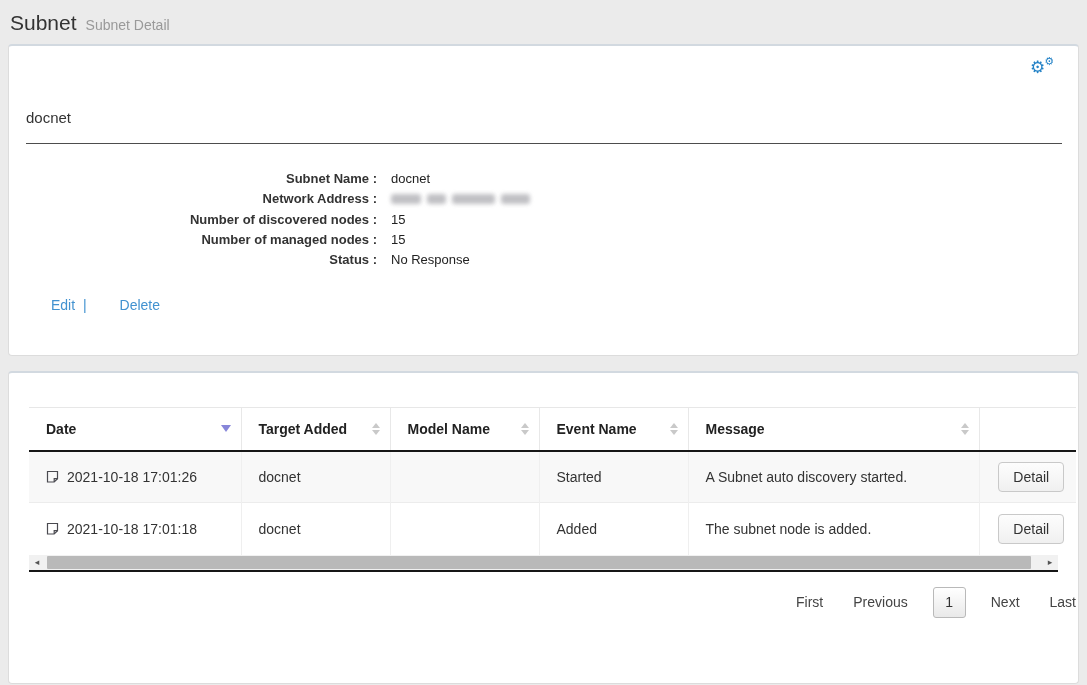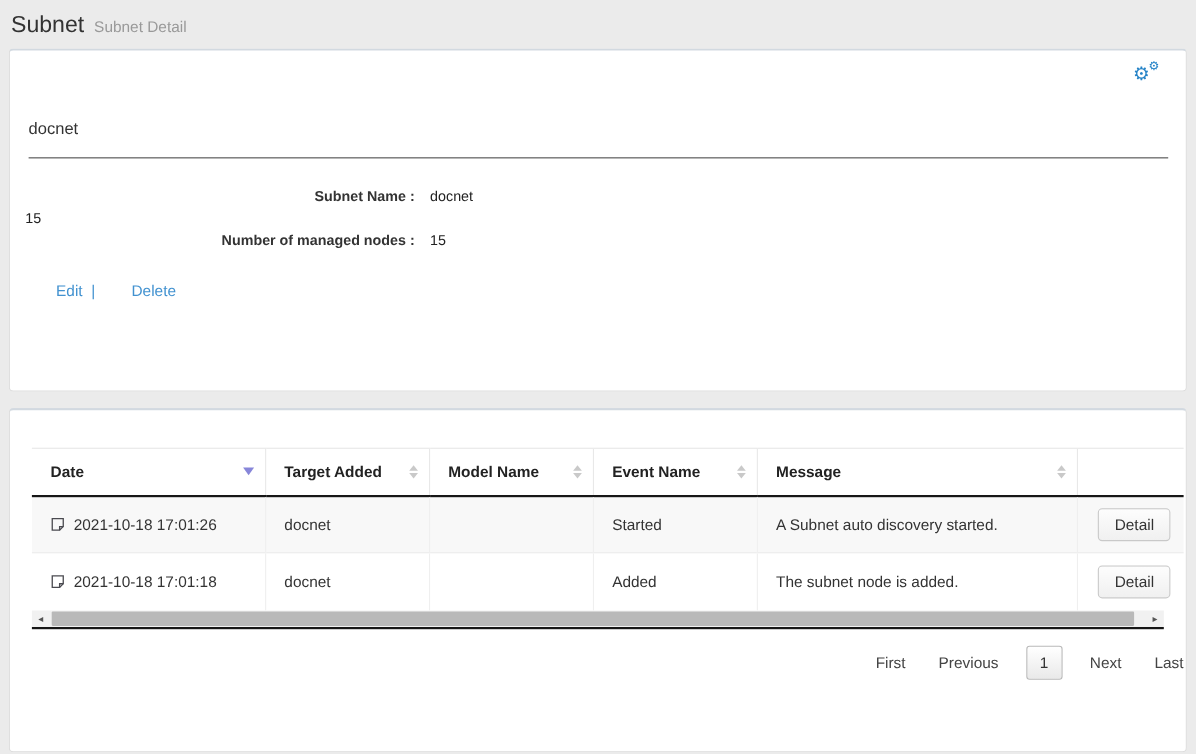--- a/index.html
+++ b/index.html
@@ -136,25 +136,41 @@
 
   <div class="subnet-title">docnet</div>
   <div class="title-rule"></div>
 
   <div class="detail-fields">
     <div class="detail-row">
       <div class="detail-label">Subnet Name :</div>
       <div class="detail-value">docnet</div>
     </div>
     <div class="detail-row">
+      <div class="detail-label">Network Address :</div>
+      <div class="detail-value">
+        <span class="redacted">
+            <i></i>
+            <i></i>
+            <i></i>
+            <i></i>
+          </span>
+      </div>
+    </div>
+    <div class="detail-row">
+      <div class="detail-label">Number of discovered nodes :</div>
       <div class="detail-value">15</div>
     </div>
     <div class="detail-row">
       <div class="detail-label">Number of managed nodes :</div>
       <div class="detail-value">15</div>
+    </div>
+    <div class="detail-row">
+      <div class="detail-label">Status :</div>
+      <div class="detail-value">No Response</div>
     </div>
   </div>
 
   <div class="actions">
     <a>Edit</a>
     <span class="sep">|</span>
     <a>Delete</a>
   </div>
 </div>
 

